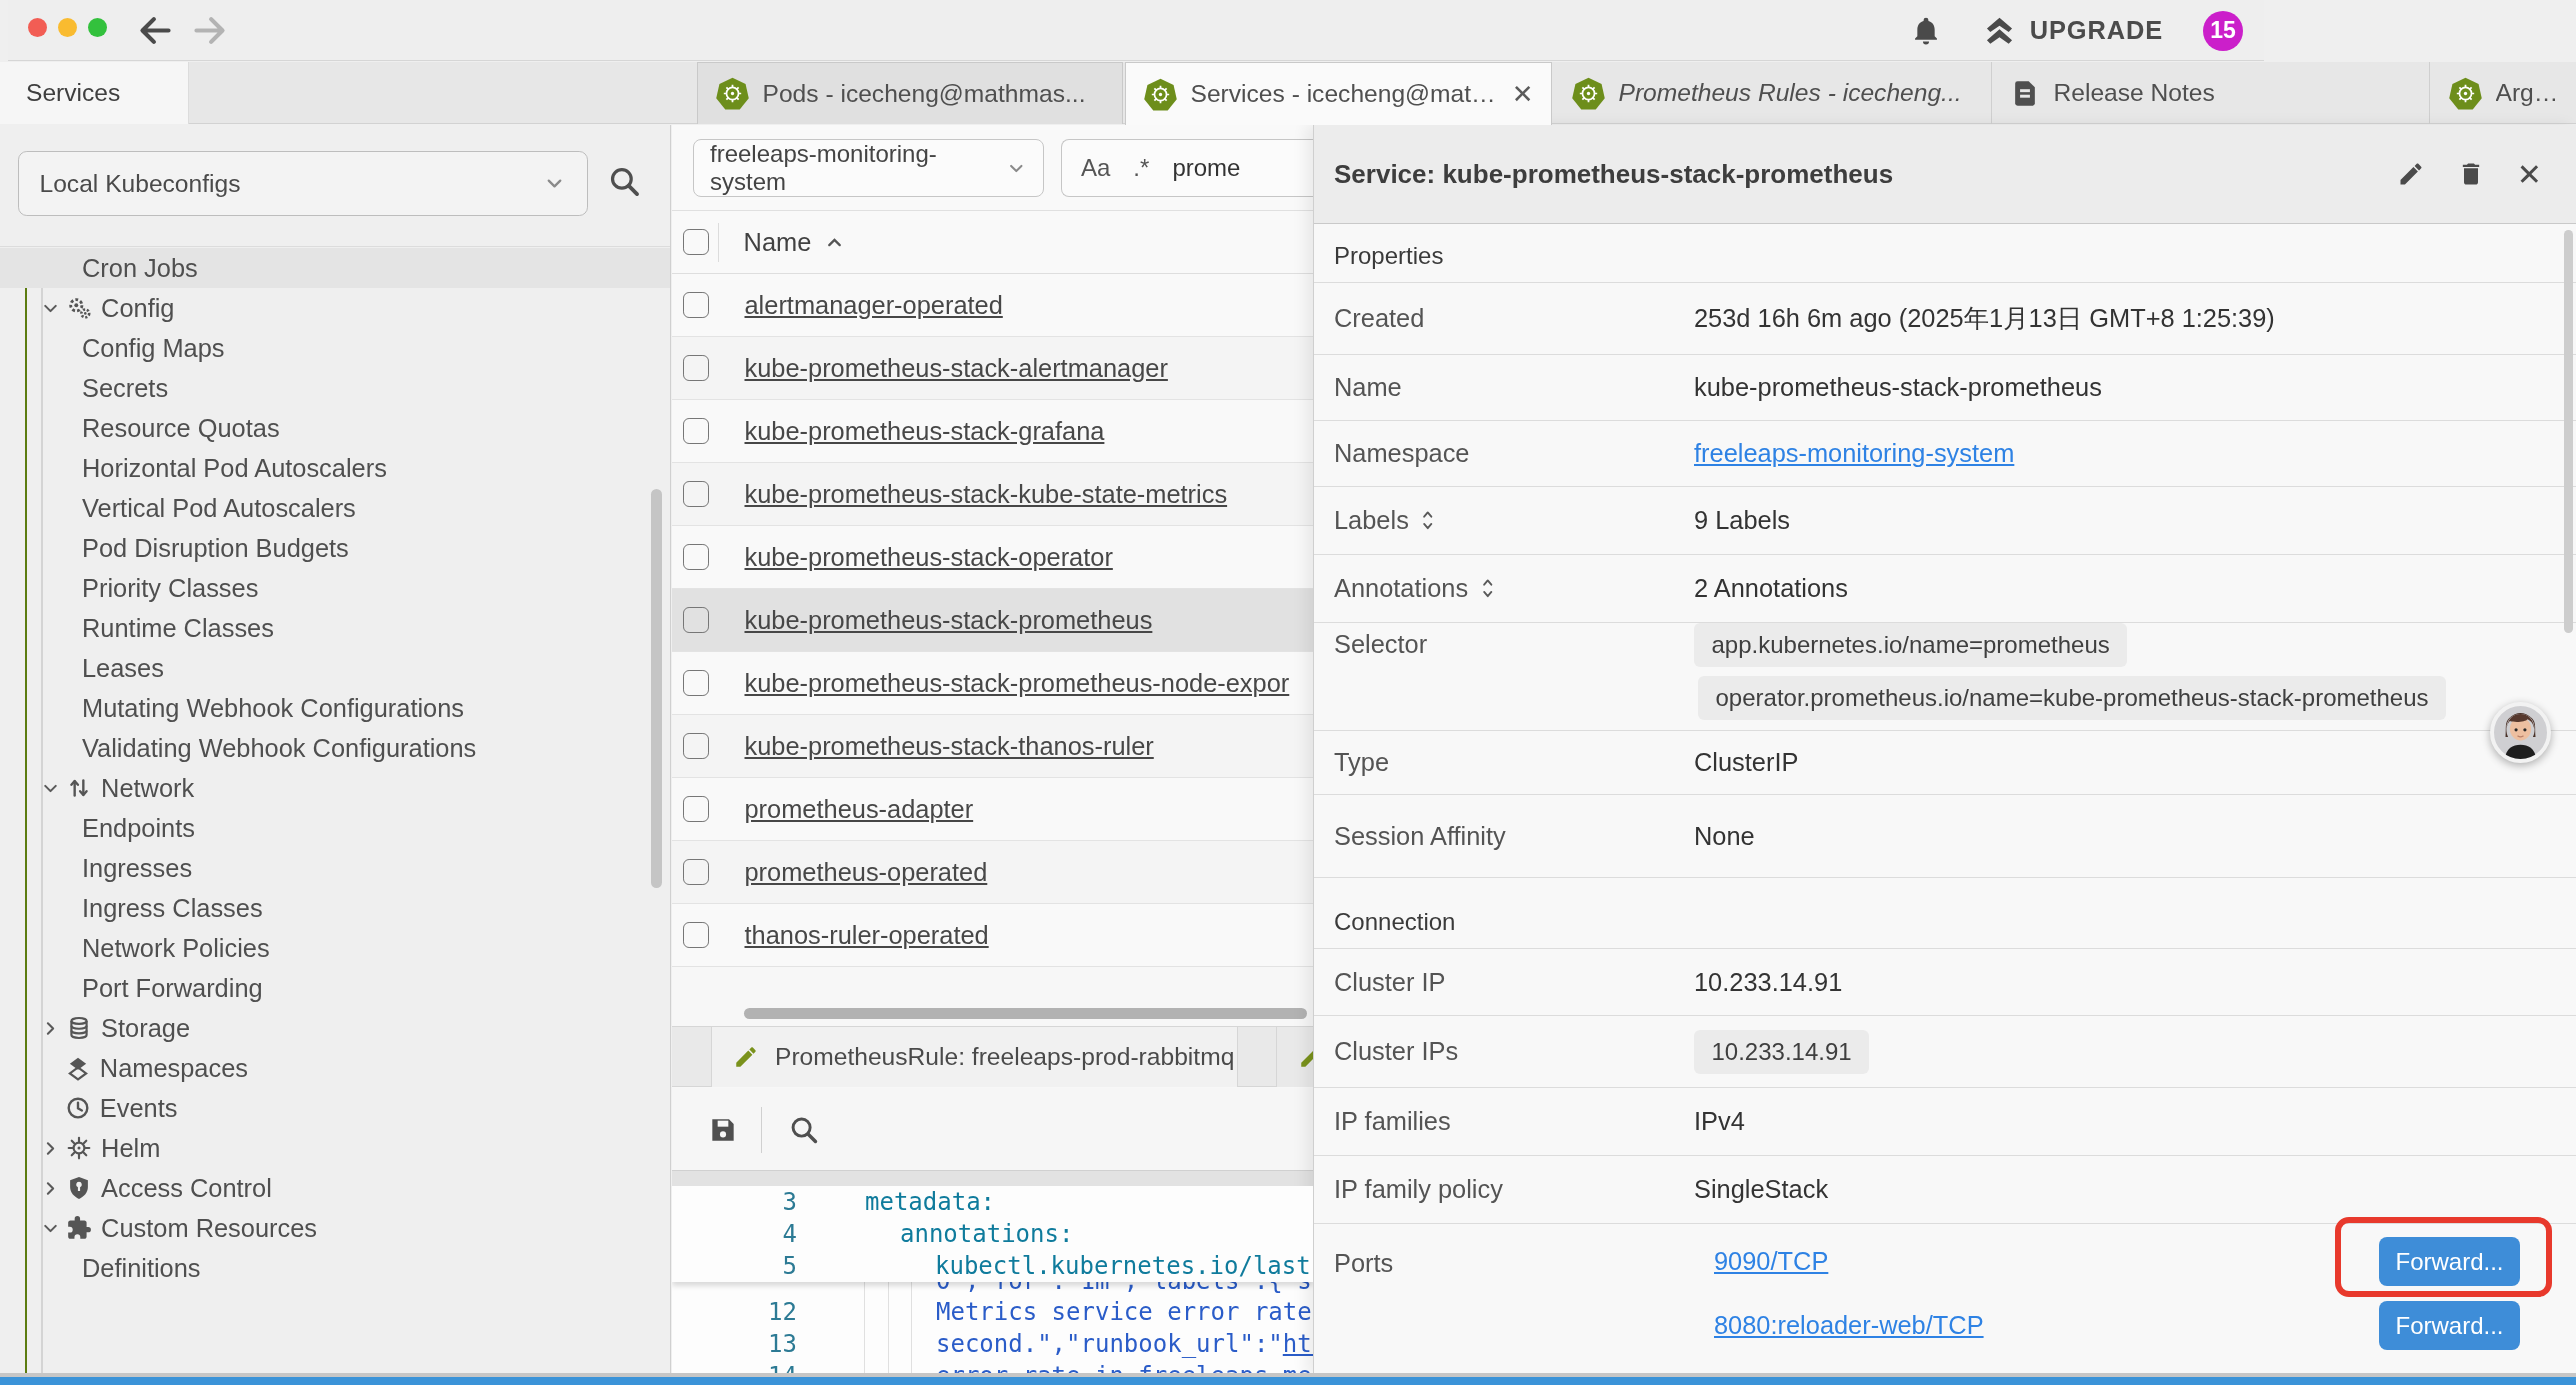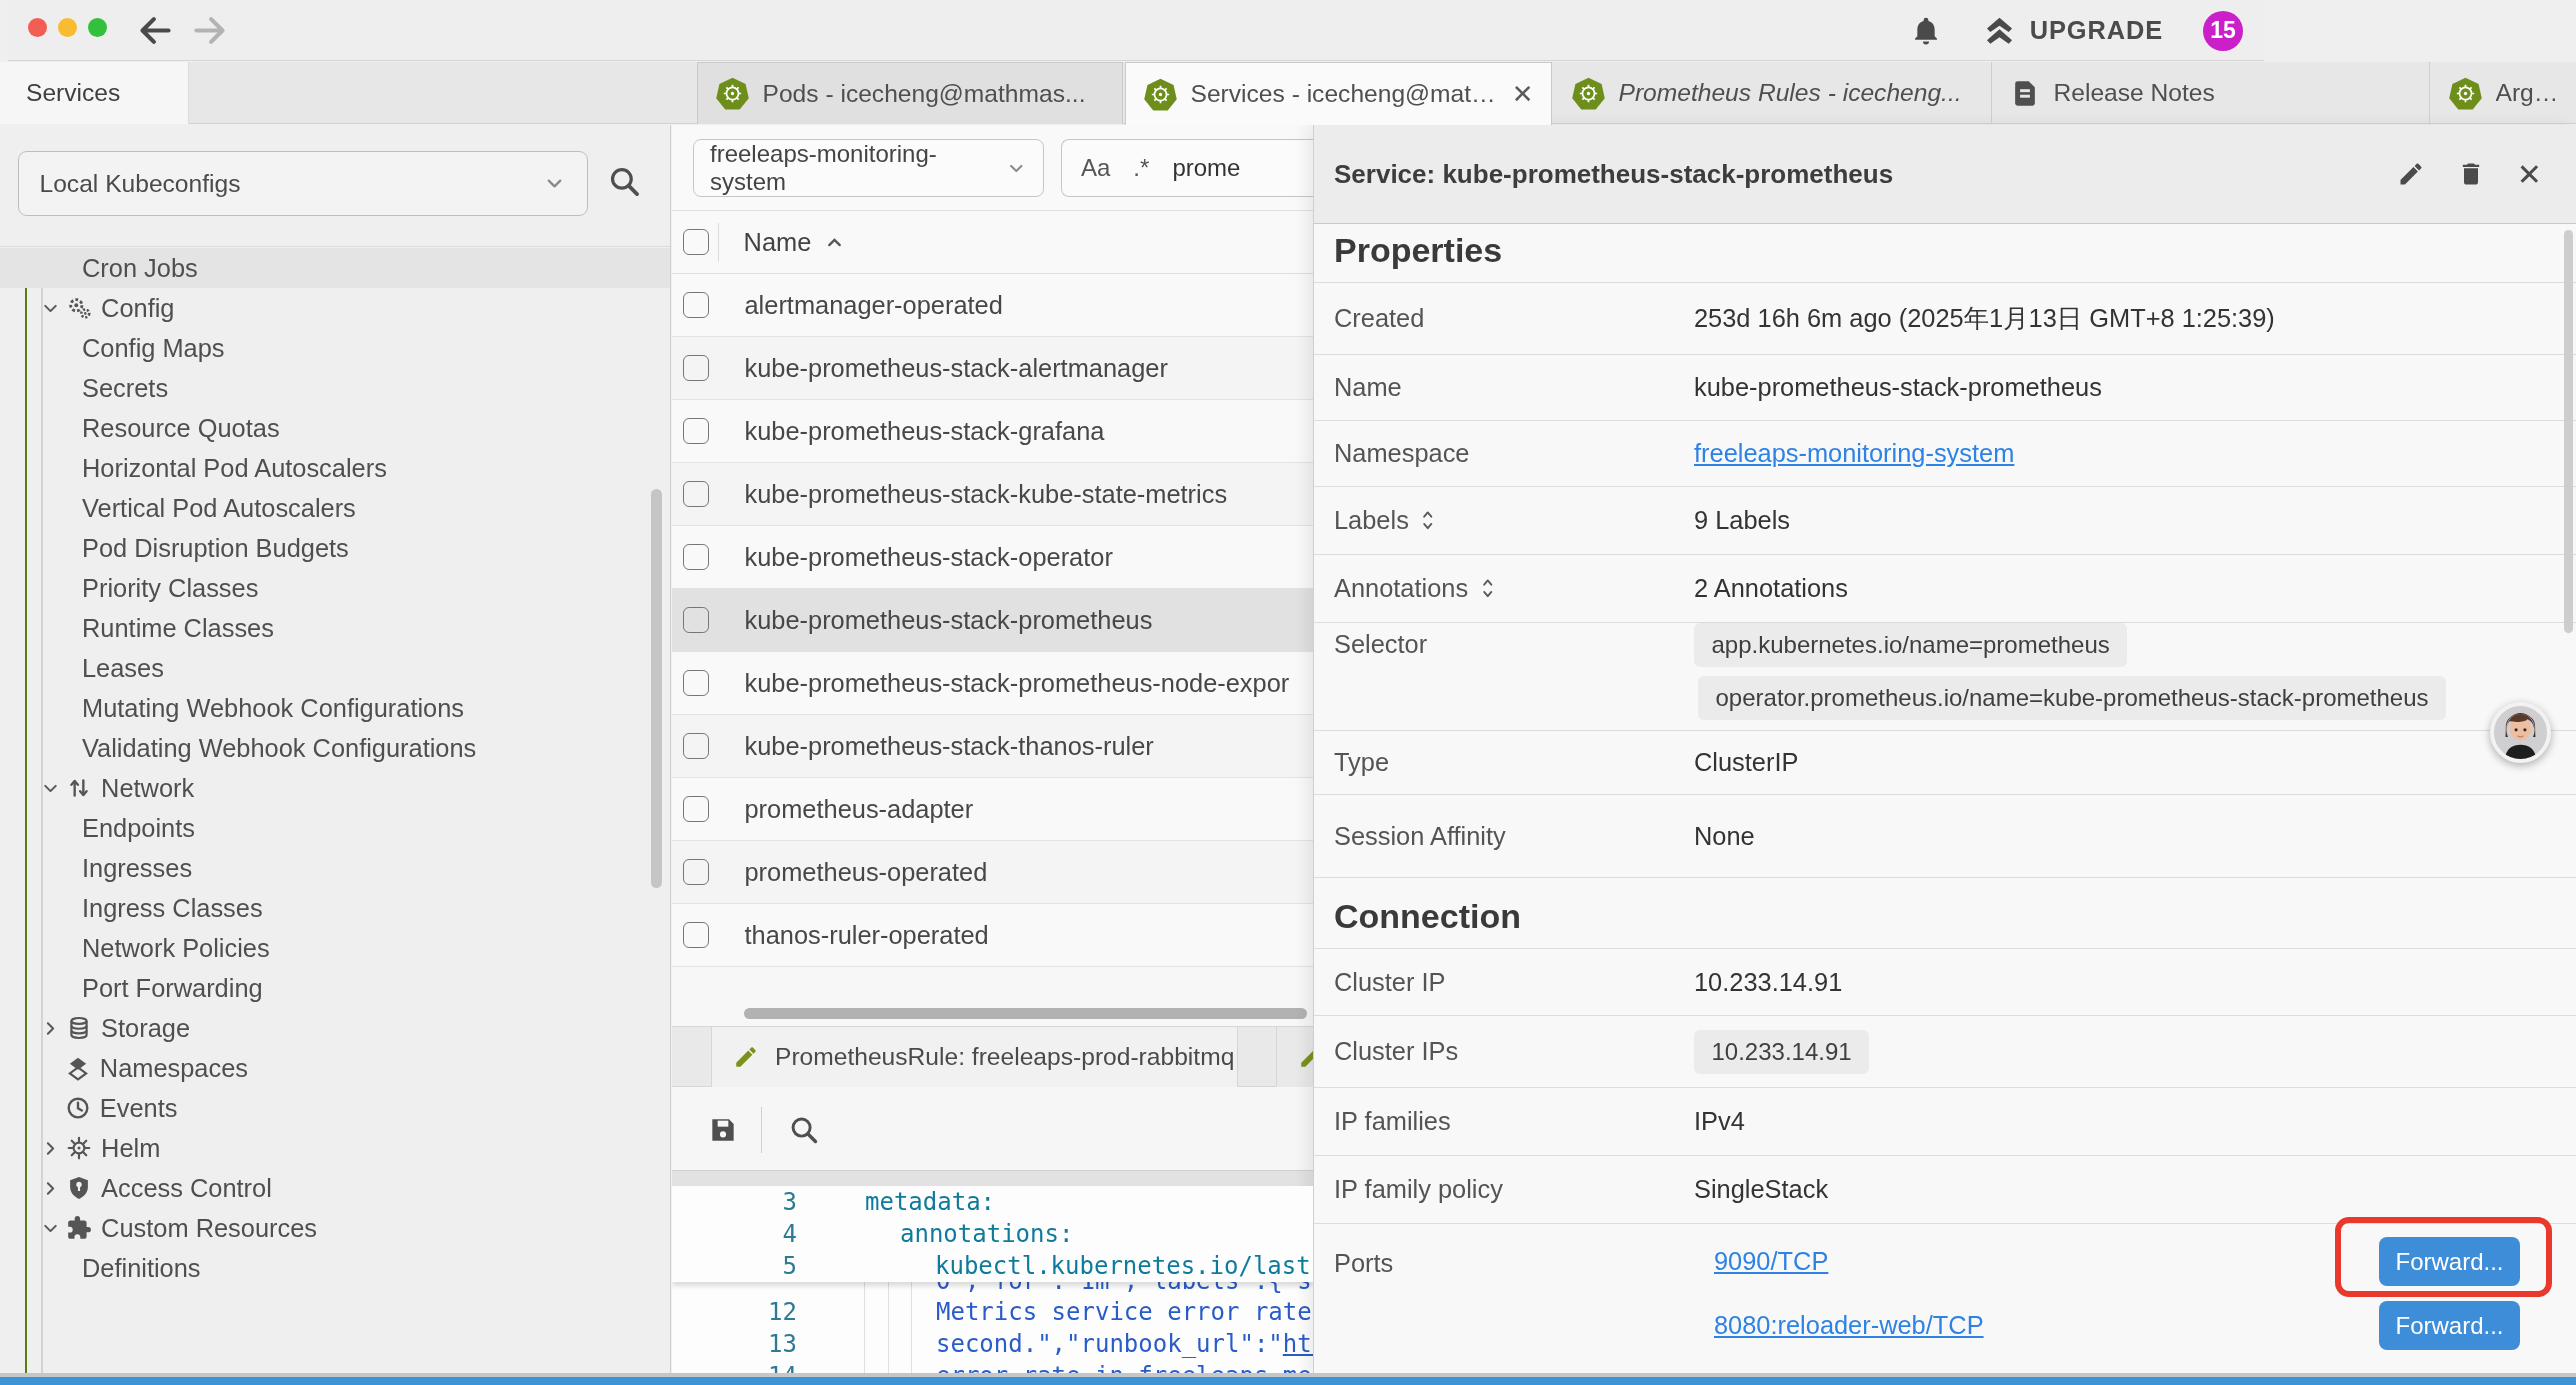--- a/index.html
+++ b/index.html
@@ -74,21 +74,21 @@
           font-size:24px; color:#555; }
   .qbox .q { color:#333; }
   .thead { position:absolute; left:0; top:86px; width:641px; height:63px; background:#f9f9f9; border-bottom:0.9px solid #dedede;
            display:flex; align-items:center; font-size:25.4px; color:#424242; }
   .cb { width:26px; height:26px; border:1.8px solid #767676; border-radius:6.1px; margin-left:10.5px; flex:0 0 auto; }
   .colsep { width:0.9px; height:39px; background:#dcdcdc; margin-left:9.6px; }
   .thead .nm { margin-left:24.6px; }
   .thead .caret { width:21px; height:21px; color:#555; margin-left:12.3px; }
   .rows { position:absolute; left:0; top:149px; width:641px; }
   .lrow { height:63px; display:flex; align-items:center; font-size:25.4px; color:#474747; border-bottom:0.9px solid #e3e3e3;
-          white-space:nowrap; overflow:hidden; }
+          white-space:nowrap; overflow:hidden;text-decoration:underline; }
   .lrow:nth-child(odd) { background:#f9f9f9; } .lrow:nth-child(even){ background:#f4f4f4; }
   .lrow.sel { background:#e1e1e1; }
   .lrow .nm { margin-left:36px; }
   .hscroll { position:absolute; left:72px; top:883px; width:563px; height:11.4px; border-radius:6.1px; background:#b2b2b2; }
   .btabs { position:absolute; left:0; top:901px; width:641px; height:61px; background:#e9e9e9;
            border-top:0.9px solid #d6d6d6; border-bottom:0.9px solid #d6d6d6; }
   .btab { position:absolute; top:0; height:60px; display:flex; align-items:center; gap:16px; padding:0 21px;
           font-size:24.6px; color:#4a4a4a; background:#f1f1f1; border-left:0.9px solid #d6d6d6; border-right:0.9px solid #d6d6d6;
           white-space:nowrap; overflow:hidden; }
   .btab.b1 { left:39px; width:527px; }
@@ -114,21 +114,21 @@
   
   .drawer { position:absolute; left:1313px; top:125px; width:1263px; height:1252px; background:#f8f8f8;
             border-left:0.9px solid #cfcfcf; box-shadow:-7px 0 14px rgba(0,0,0,.07); }
   .dheader { position:absolute; left:0; top:0; width:1263px; height:99px; background:#ececec;
              border-bottom:0.9px solid #c9c9c9; display:flex; align-items:center; }
   .dtitle { margin-left:20px; font-size:26px; font-weight:bold; color:#3d3d3d; }
   .hicons { margin-left:auto; margin-right:35px; display:flex; align-items:center; gap:32px; color:#4a4a4a; }
   .hicons svg { width:28px; height:28px; }
   .hicons .x { font-size:30px; color:#4a4a4a; }
   .dbody { position:absolute; left:0; top:99px; width:1263px; height:1153px; }
-  .dhead { height:59px; display:flex; align-items:flex-end; padding:0 0 12.3px 20px; font-size:34px; font-weight:bold;
+  .dhead { height:59px; display:flex; align-items:flex-end; padding:0 0 12.3px 20px; font-size:24px; font-weight:normal;
            color:#3a3a3a; border-bottom:0.9px solid #dcdcdc; }
   .dhead.conn { height:71px; }
   .drow { position:relative; display:flex; align-items:center; border-bottom:0.9px solid #dcdcdc; font-size:25.4px; }
   .dlabel { position:absolute; left:20px; color:#545454; display:flex; align-items:center; gap:10.5px; }
   .dvalue { position:absolute; left:380px; color:#333; }
   .dlink { color:#2e82e4; text-decoration:underline; }
   .chip { display:inline-block; background:#ebebeb; border-radius:6.1px; padding:8px 17.5px; color:#3f3f3f; font-size:24px;
           white-space:nowrap; }
   .sorti { width:17.5px; height:24.6px; color:#5a5a5a; }
   .selrow { height:108px; }

